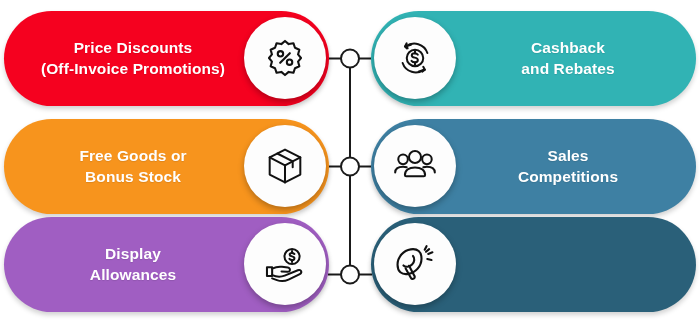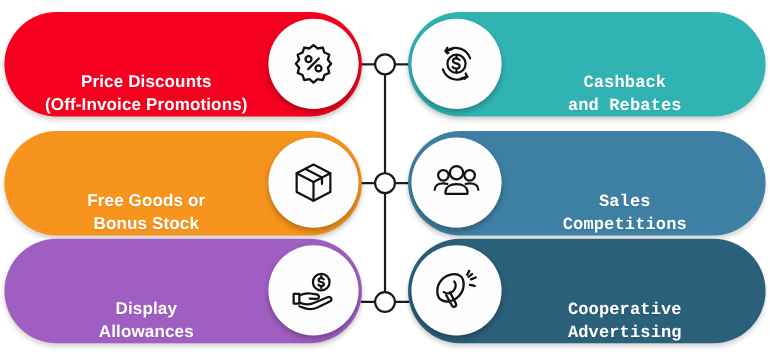--- a/index.html
+++ b/index.html
@@ -13,21 +13,21 @@
   #canvas{position:relative;width:700px;height:328px;}
 
   
   #connectors{position:absolute;left:0;top:0;width:700px;height:328px;}
 
   
   .pill{
     position:absolute;
     height:95px;
     display:flex;
-    align-items:flex-end;
+    align-items:center;
     box-sizing:border-box;
   }
   .pill .body{
     position:absolute;
     left:0;top:0;
     width:100%;height:100%;
     border-radius:48px;
     box-shadow:0 3px 5px rgba(0,0,0,0.18);
   }
   .pill .label{
@@ -42,21 +42,21 @@
     text-shadow:0 1px 1px rgba(0,0,0,0.10);
   }
 
   
   .pill.left{left:4px;width:325px;}
   .pill.left .label{
     width:238px;margin-left:10px;
   }
   .pill.right{left:371px;width:325px;}
   .pill.right .label{
-    width:238px;margin-left:78px;font-family:Liberation Mono, monospace;
+    width:238px;margin-left:78px;
   }
 
   
   .icon-disc{
     position:absolute;
     width:82px;height:82px;
     top:6px;
     border-radius:50%;
     background:#fdfdfd;
     box-shadow:0 3px 6px rgba(0,0,0,0.28);
@@ -214,17 +214,15 @@
 
           <path d="M13.8 28.8 L19.6 39.2 c.6 1.1 2 1.4 3 .8 1.1-.6 1.4-2 .8-3 L17.5 25.9"></path>
 
           <line x1="34.6" y1="8.4" x2="36.6" y2="4.6"></line>
           <line x1="38.4" y1="13.0" x2="43.0" y2="11.2"></line>
           <line x1="37.4" y1="18.6" x2="42.0" y2="19.6"></line>
           <line x1="36.0" y1="10.6" x2="39.4" y2="7.8"></line>
         </svg>
       </span>
     </div>
-    <div class="label">Cooperative
-Advertising</div>
   </div>
 
 </div>
 
 </body></html>

